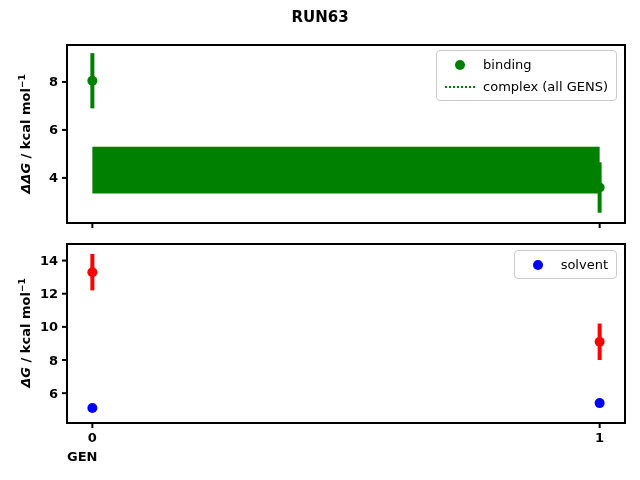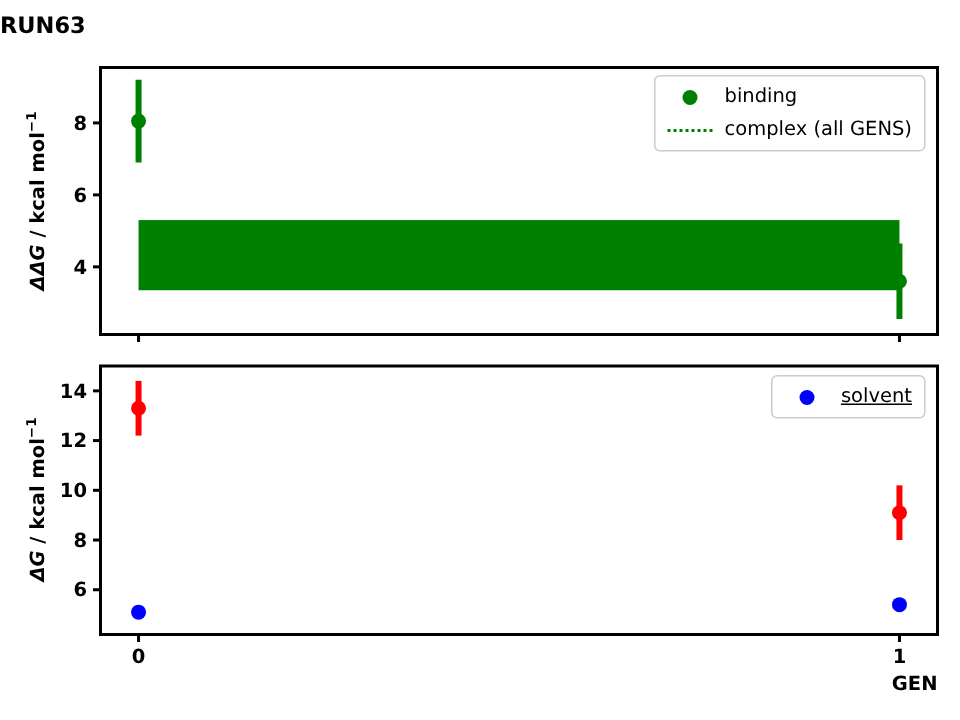--- a/index.html
+++ b/index.html
@@ -1,31 +1,31 @@
 <!DOCTYPE html>
 <html><head>
 <meta charset="utf-8">
 <style>
   html,body{margin:0;padding:0;background:#ffffff;}
   .figure{position:relative;width:640px;height:480px;background:#ffffff;
           font-family:"DejaVu Sans", sans-serif;color:#000;overflow:hidden;}
-  .suptitle{position:absolute;top:8px;left:0;width:640px;text-align:left;
+  .suptitle{position:absolute;top:8px;left:0;width:640px;text-align:center;
             font-size:15px;font-weight:bold;}
   #plots{position:absolute;top:0;left:0;}
   .ylabel{position:absolute;left:0;top:0;transform-origin:0 0;white-space:nowrap;
           font-size:13px;font-weight:bold;}
   .ylabel i{font-style:italic;}
   .ylabel sup{font-size:9px;}
-  .xlabel{position:absolute;top:449px;left:67px;width:558px;text-align:right;
+  .xlabel{position:absolute;top:449px;left:67px;width:558px;text-align:left;
           font-size:13px;font-weight:bold;}
   .legend{position:absolute;background:#ffffff;border:1px solid #cccccc;
           border-radius:4px;padding:4px 8px 4px 6px;font-size:13px;
           display:flex;flex-direction:column;gap:3px;box-sizing:border-box;}
   .legend-top{top:50px;right:23px;}
-  .legend-bottom{top:250px;right:23px;text-decoration:underline;}
+  .legend-bottom{top:250px;right:23px;}
   .legend-row{display:flex;align-items:center;height:19px;}
   .sym{width:34px;display:flex;justify-content:center;align-items:center;flex:0 0 34px;}
   .dot{width:10px;height:10px;border-radius:50%;}
   .dotline{width:30px;height:0;border-top:2px dotted #000;}
   .lab{margin-left:6px;white-space:nowrap;}
 </style>
 </head>
 <body>
 
 <div class="figure">

